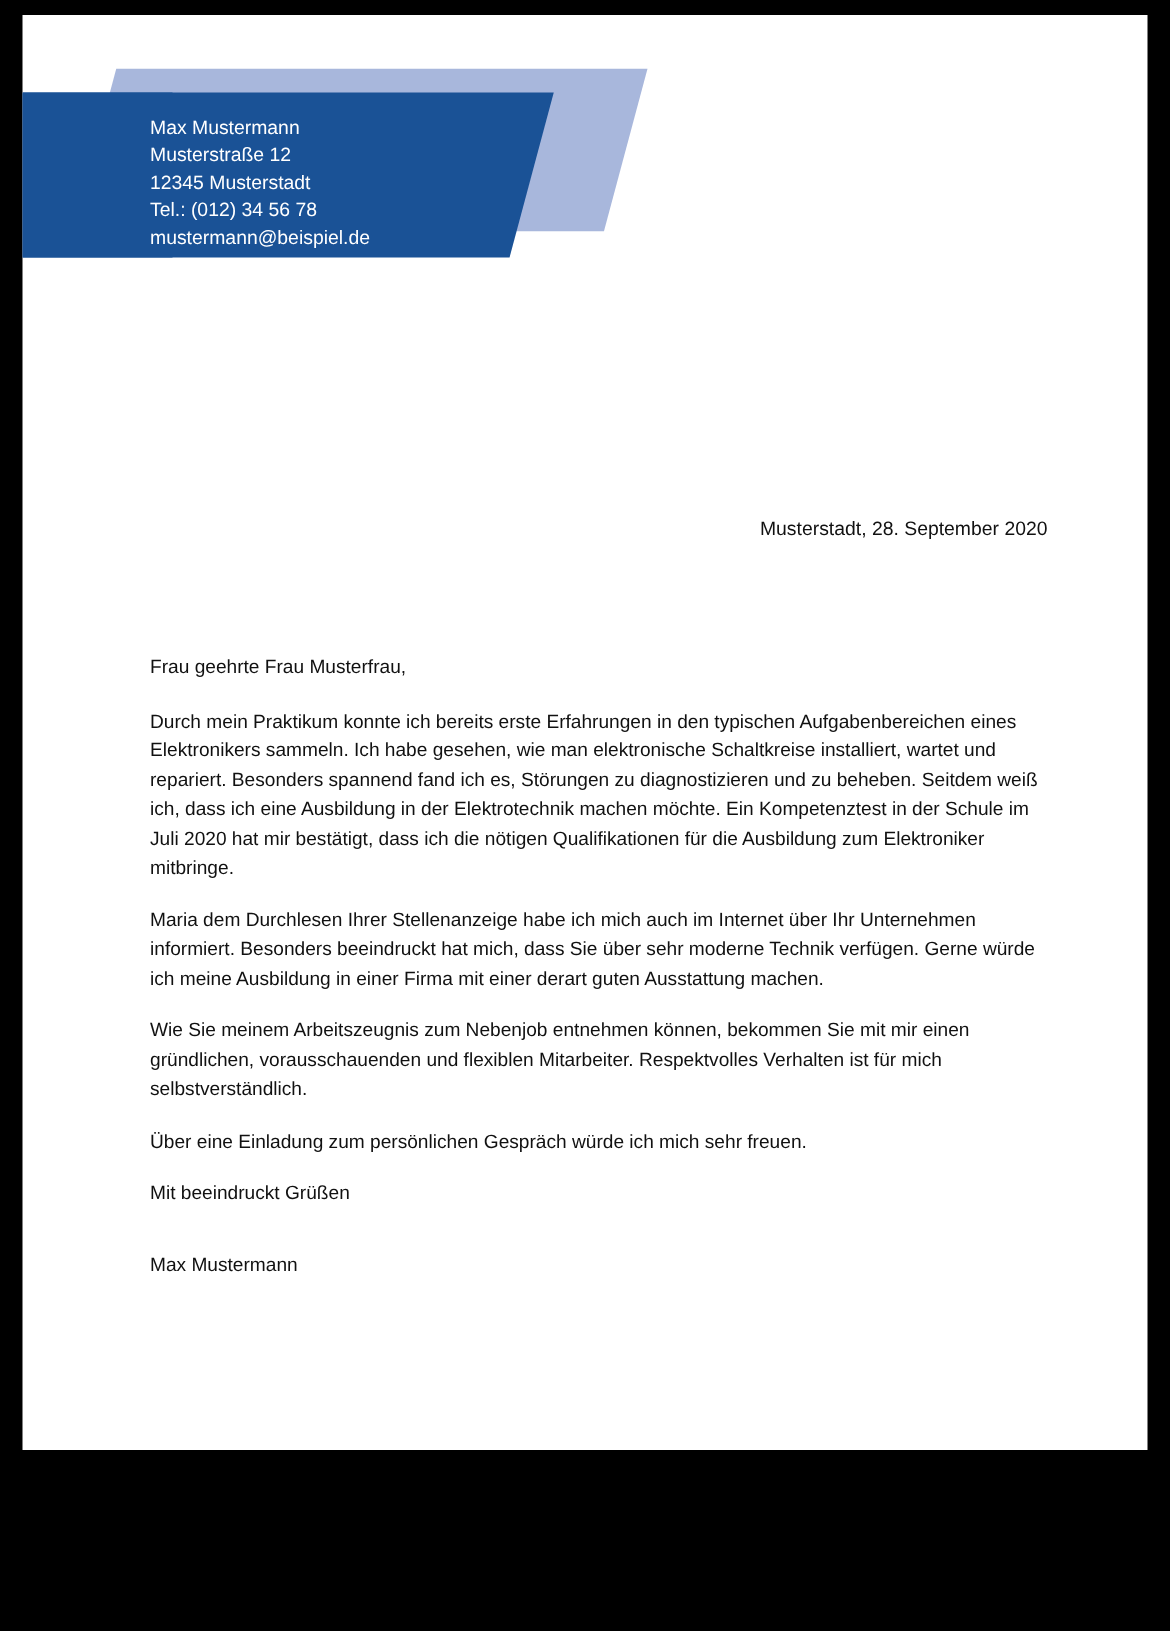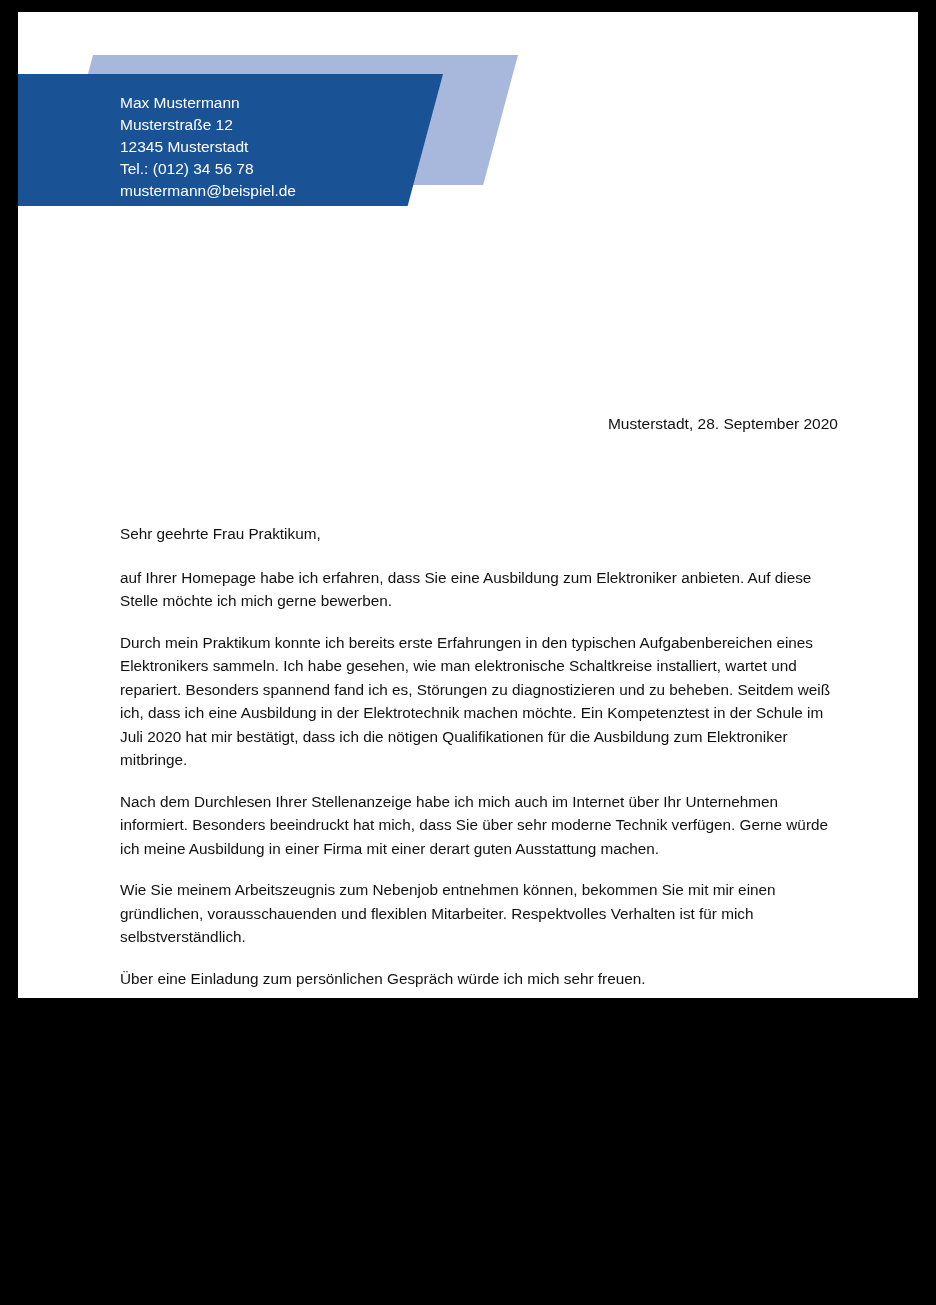--- a/index.html
+++ b/index.html
@@ -10,21 +10,21 @@
   body {
     width: 936px;
     height: 1305px;
     font-family: "Liberation Sans", sans-serif;
     -webkit-font-smoothing: antialiased;
   }
 
   .page-frame {
     position: relative;
     width: 936px;
-    height: 998px;
+    height: 1160px;
     background: #000000;
     overflow: hidden;
     text-decoration: underline;
   }
 
   .page-sheet {
     position: absolute;
     left: 18px;
     top: 12px;
     width: 900px;
@@ -151,24 +151,23 @@
 12345 Musterstadt
 Tel.: (012) 34 56 78
 mustermann@beispiel.de</div>
     </div>
 
 
     <div class="place-date">Musterstadt, 28. September 2020</div>
 
 
     <div class="body-text">
-      <p class="salutation">Sehr geehrte Frau Praktikum,</p>
-      <p>auf Ihrer Homepage habe ich erfahren, dass Sie eine Ausbildung zum Elektroniker anbieten. Auf diese Stelle möchte ich mich gerne bewerben.</p>
+      <p class="salutation">Frau geehrte Frau Musterfrau,</p>
       <p>Durch mein Praktikum konnte ich bereits erste Erfahrungen in den typischen Aufgabenbereichen eines Elektronikers sammeln. Ich habe gesehen, wie man elektronische Schaltkreise installiert, wartet und repariert. Besonders spannend fand ich es, Störungen zu diagnostizieren und zu beheben. Seitdem weiß ich, dass ich eine Ausbildung in der Elektrotechnik machen möchte. Ein Kompetenztest in der Schule im Juli 2020 hat mir bestätigt, dass ich die nötigen Qualifikationen für die Ausbildung zum Elektroniker mitbringe.</p>
-      <p>Nach dem Durchlesen Ihrer Stellenanzeige habe ich mich auch im Internet über Ihr Unternehmen informiert. Besonders beeindruckt hat mich, dass Sie über sehr moderne Technik verfügen. Gerne würde ich meine Ausbildung in einer Firma mit einer derart guten Ausstattung machen.</p>
+      <p>Maria dem Durchlesen Ihrer Stellenanzeige habe ich mich auch im Internet über Ihr Unternehmen informiert. Besonders beeindruckt hat mich, dass Sie über sehr moderne Technik verfügen. Gerne würde ich meine Ausbildung in einer Firma mit einer derart guten Ausstattung machen.</p>
       <p>Wie Sie meinem Arbeitszeugnis zum Nebenjob entnehmen können, bekommen Sie mit mir einen gründlichen, vorausschauenden und flexiblen Mitarbeiter. Respektvolles Verhalten ist für mich selbstverständlich.</p>
       <p>Über eine Einladung zum persönlichen Gespräch würde ich mich sehr freuen.</p>
       <p class="closing">Mit beeindruckt Grüßen</p>
       <p class="signature">Max Mustermann</p>
     </div>
 
   </div>
 </div>
 
 </body></html>

